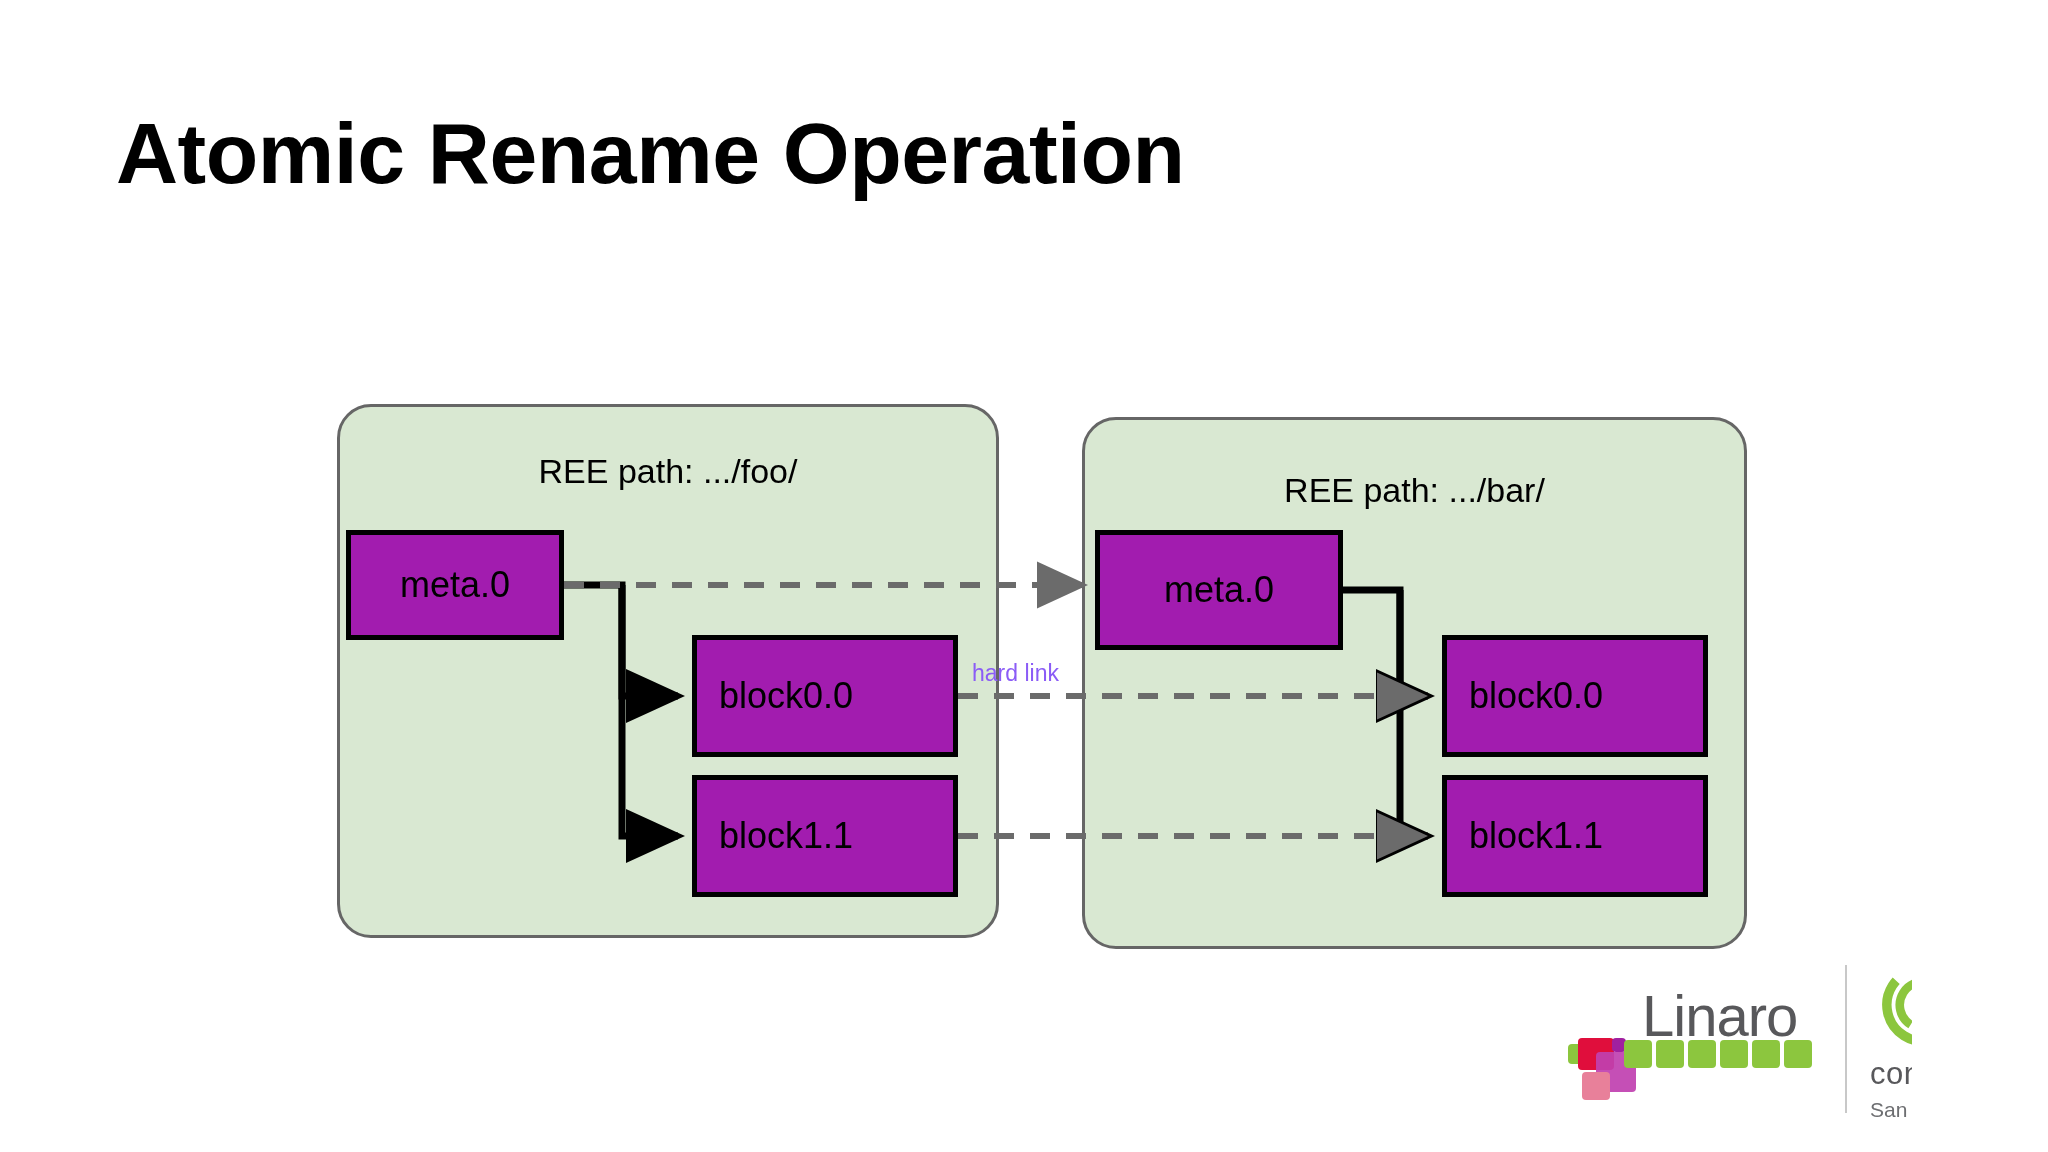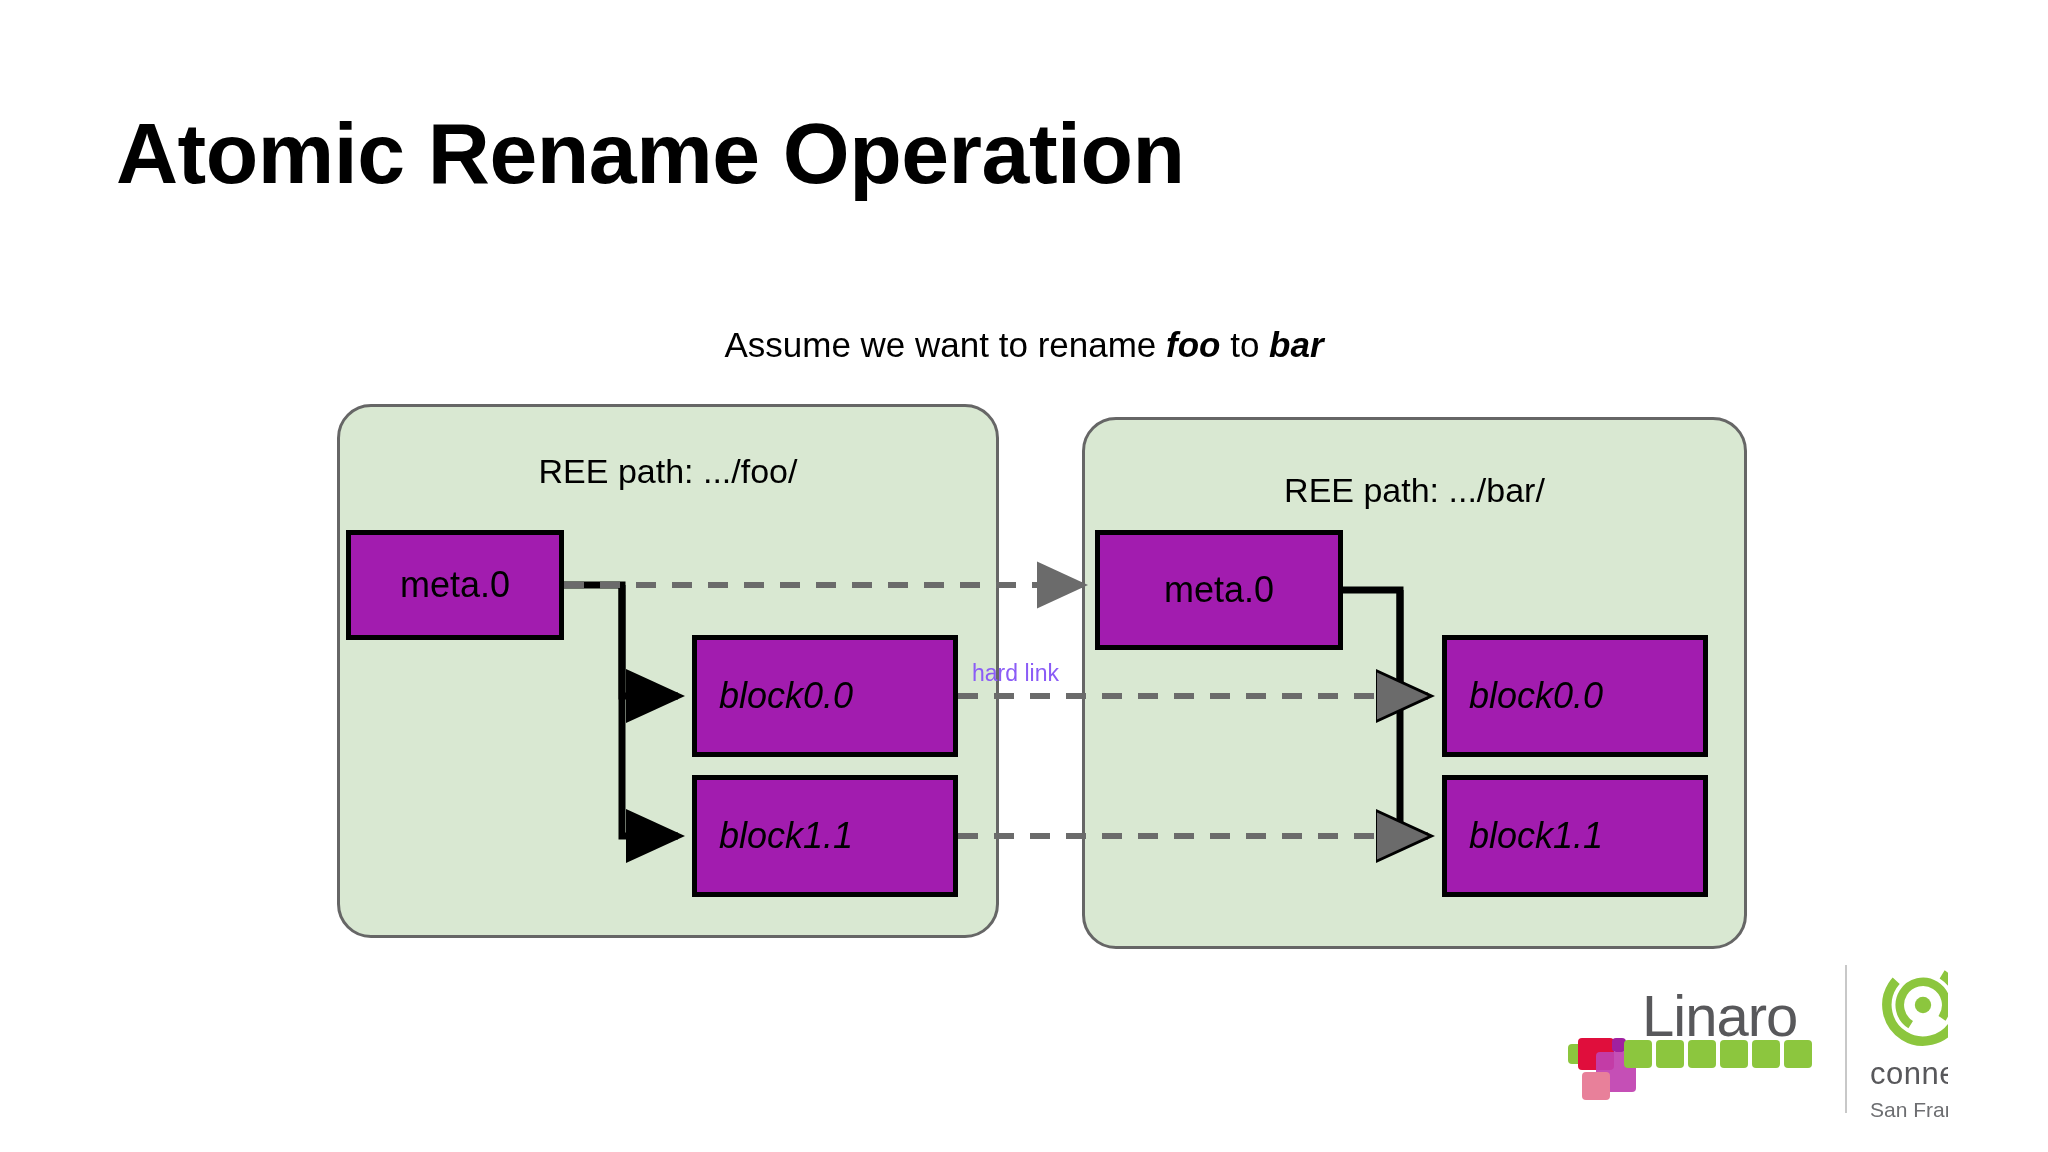--- a/index.html
+++ b/index.html
@@ -10,21 +10,20 @@
   body {
     font-family: "Liberation Sans", sans-serif;
     color: #000000;
   }
   #slide {
     position: relative;
     width: 1912px;
     height: 1152px;
     background: #ffffff;
     overflow: hidden;
-    padding-left: 36px;
   }
 
   
   #slide-title {
     position: absolute;
     left: 116px;
     top: 108px;
     font-size: 86px;
     font-weight: bold;
     letter-spacing: -0.5px;
@@ -102,21 +101,21 @@
     background: #a21caf;
     border: 5px solid #000000;
     box-sizing: border-box;
     display: flex;
     align-items: center;
     font-size: 36px;
     color: #000000;
     white-space: nowrap;
   }
   .node-box.centered { justify-content: center; }
-  .node-box.lefted   { justify-content: flex-start; padding-left: 22px; font-style: italic; }
+  .node-box.lefted   { justify-content: flex-start; padding-left: 22px; }
 
   
   #foo-meta   { left: 334px;  top: 530px; width: 218px;  height: 110px; }
   #foo-block0 { left: 680px;  top: 635px; width: 266px;  height: 122px; }
   #foo-block1 { left: 680px;  top: 775px; width: 266px;  height: 122px; }
 
   
   #bar-meta   { left: 1083px; top: 530px; width: 248px;  height: 120px; }
   #bar-block0 { left: 1430px; top: 635px; width: 266px;  height: 122px; }
   #bar-block1 { left: 1430px; top: 775px; width: 266px;  height: 122px; }
@@ -216,23 +215,20 @@
     white-space: nowrap;
   }
 </style>
 </head>
 <body>
 
 <div id="slide">
 
   <div id="slide-title">Atomic Rename Operation</div>
 
-  <div id="assume-line">
-    <span>Assume we want to rename </span><span class="em">foo</span><span> to </span><span class="em">bar</span>
-  </div>
 
   <div id="diagram">
 
     <div class="group-box" id="group-foo"></div>
     <div class="group-box" id="group-bar"></div>
 
     <div class="group-label" id="label-foo">REE path: .../foo/</div>
     <div class="group-label" id="label-bar">REE path: .../bar/</div>
 
     <svg id="connectors" viewBox="0 0 2048 1152">

